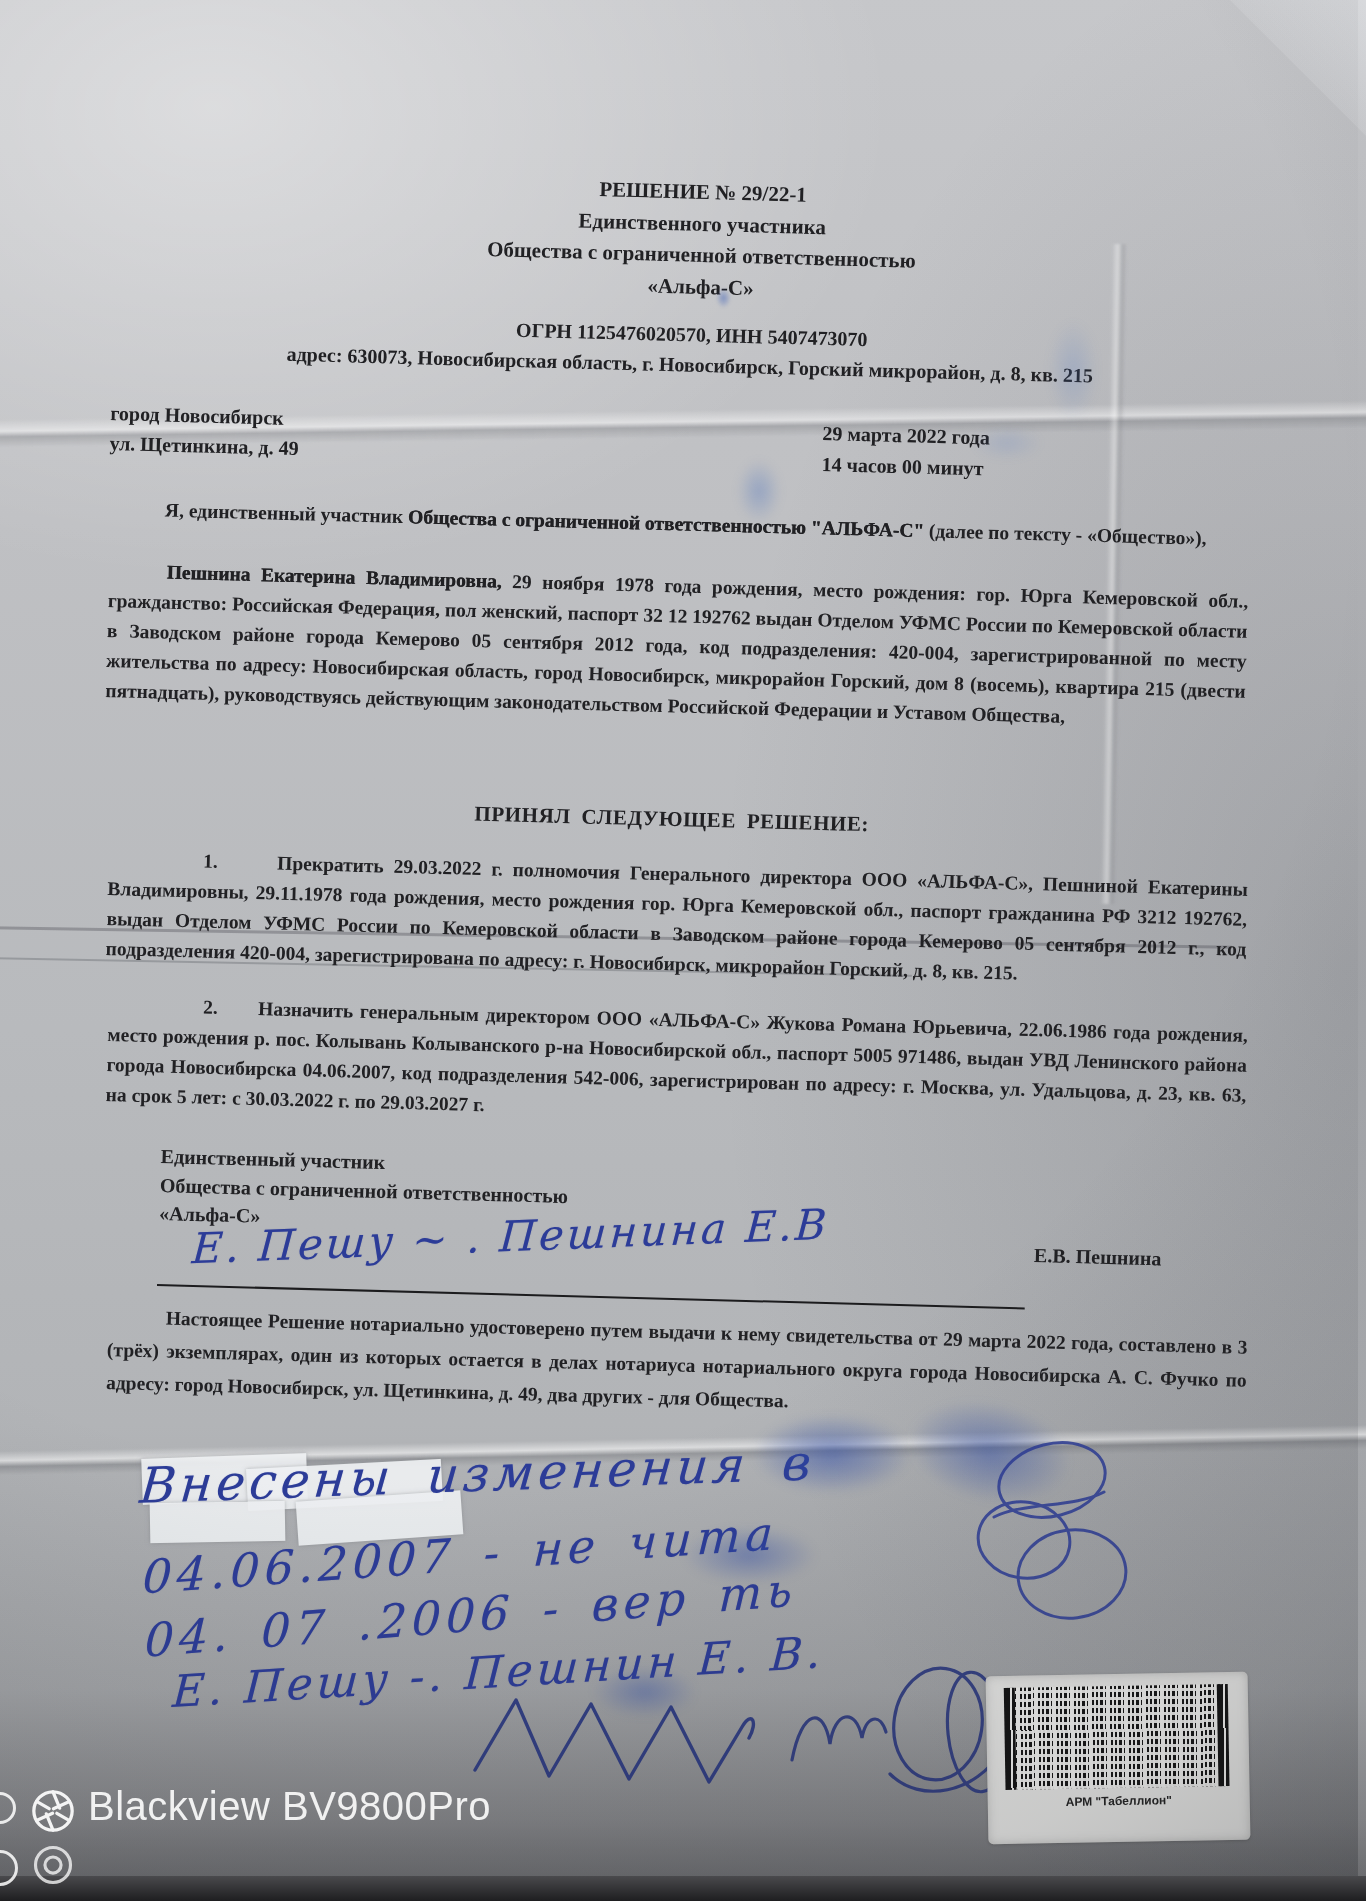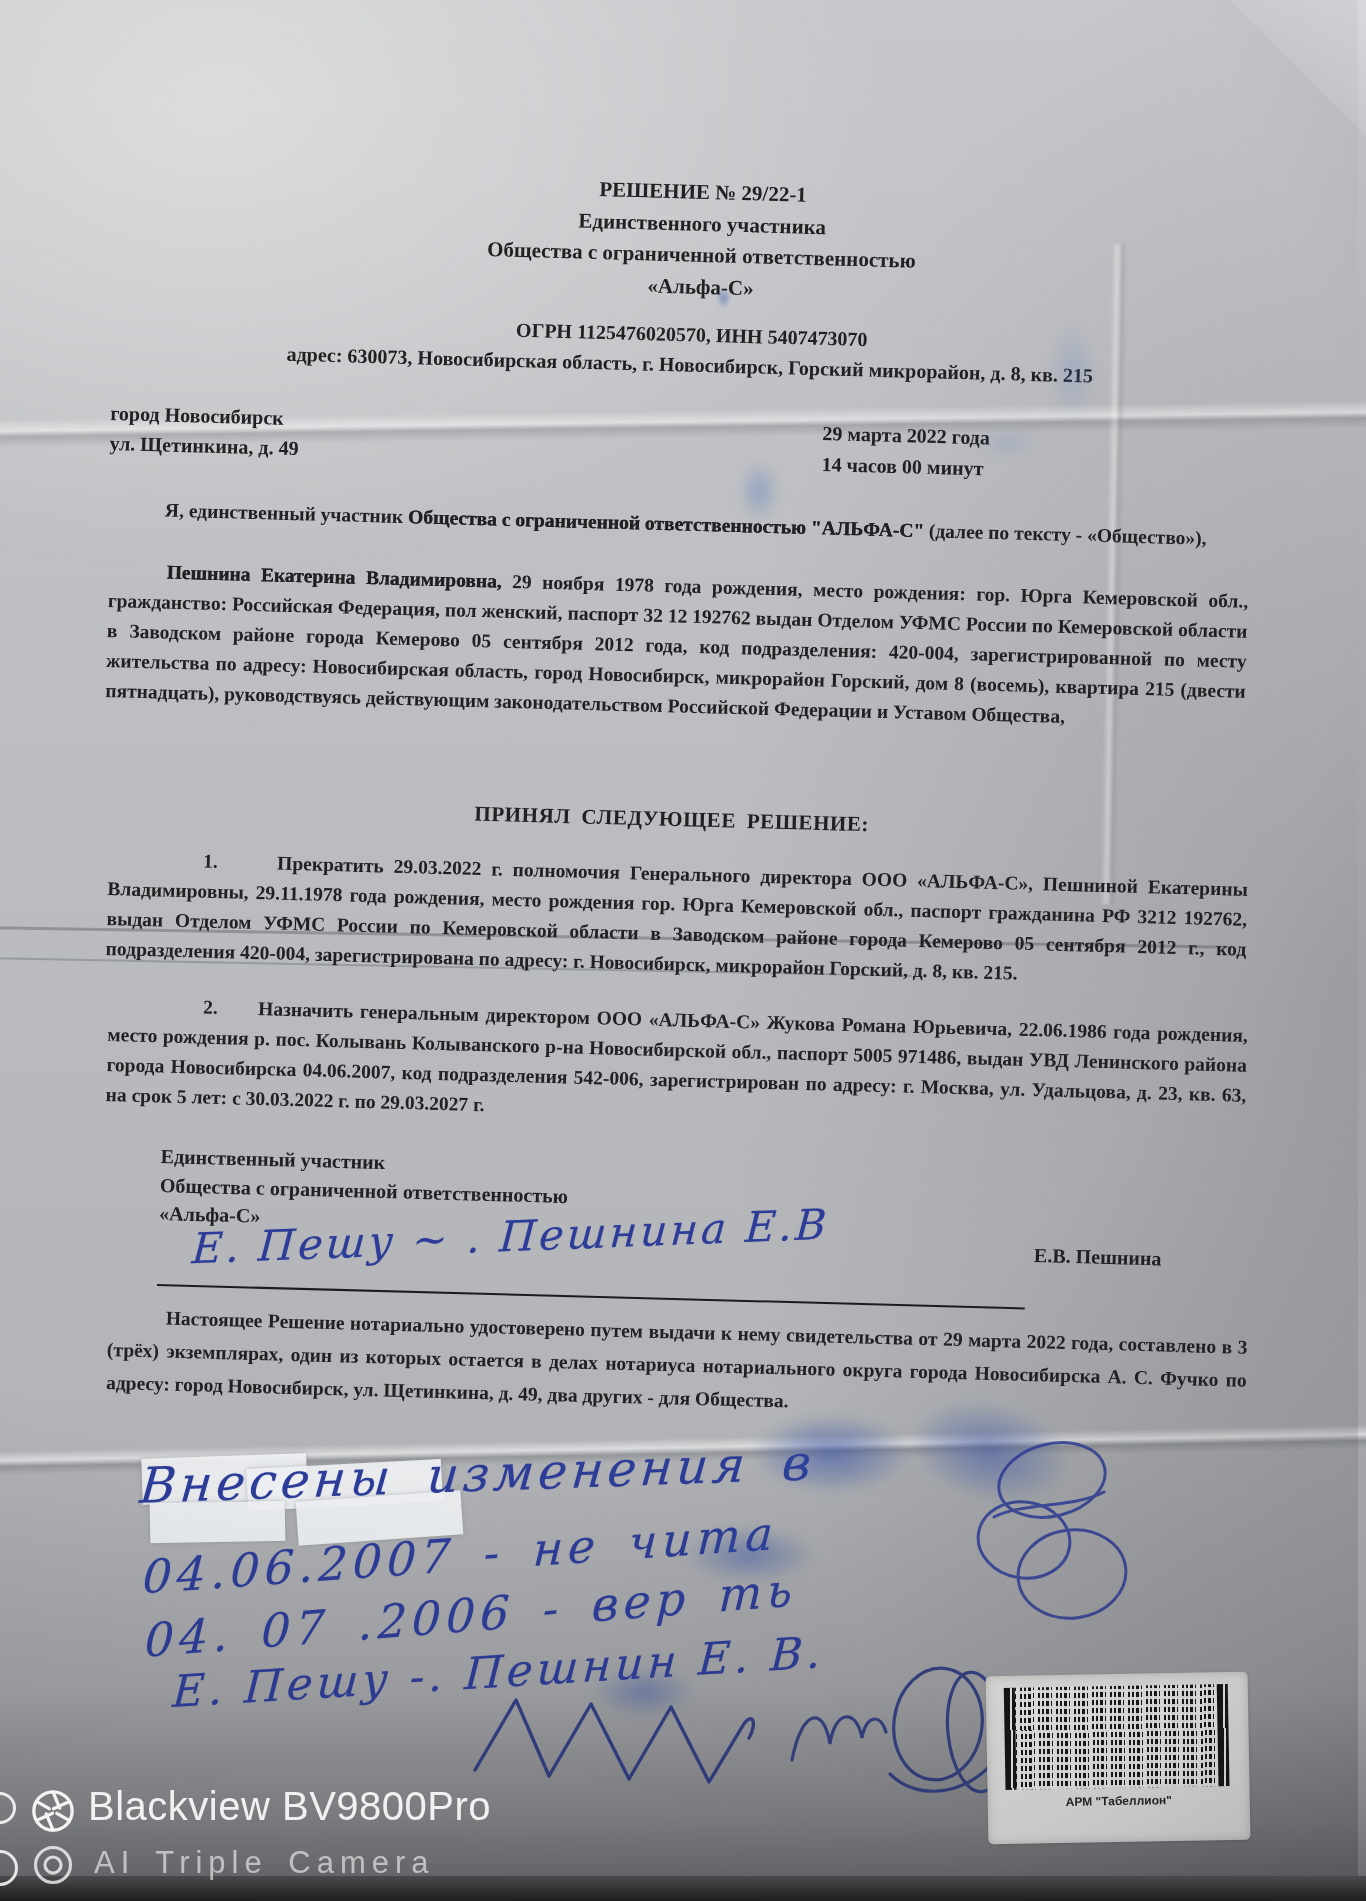--- a/index.html
+++ b/index.html
@@ -195,14 +195,13 @@
     </g>
   </svg>
   <div class="abs wm wm-brand">Blackview BV9800Pro</div>
 
   <svg class="abs wm-ico" style="left:32px;top:1844px;opacity:.75" width="42" height="42" viewBox="0 0 24 24">
     <g stroke="#fff" stroke-width="1.8" fill="none">
       <circle cx="12" cy="12" r="10"></circle>
         <circle cx="12" cy="12" r="4.6"></circle>
     </g>
   </svg>
-  <div class="abs wm wm-sub">AI Triple Camera</div>
 </div>
 
 </body></html>

